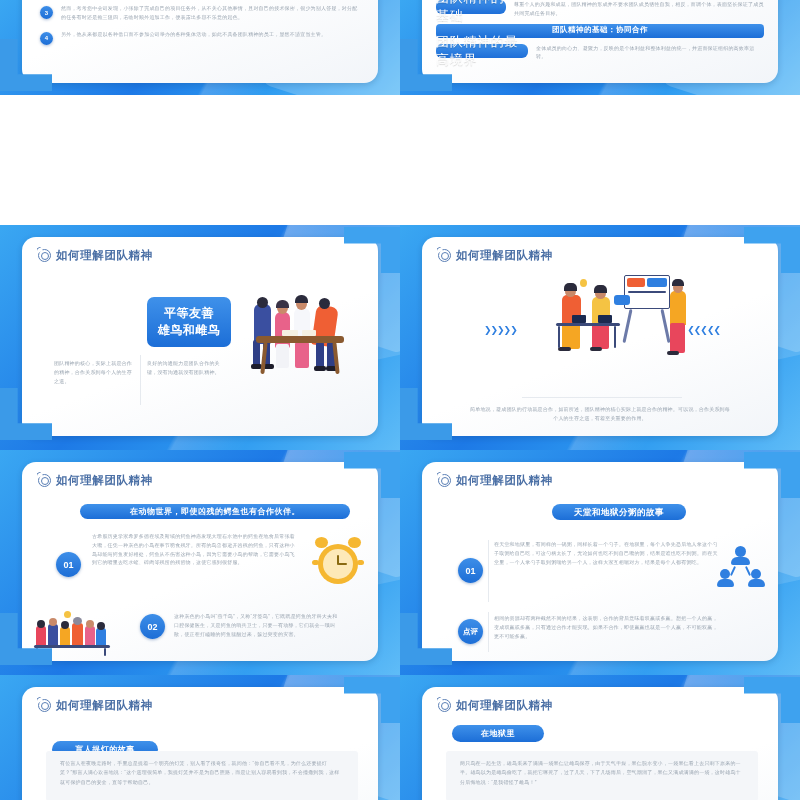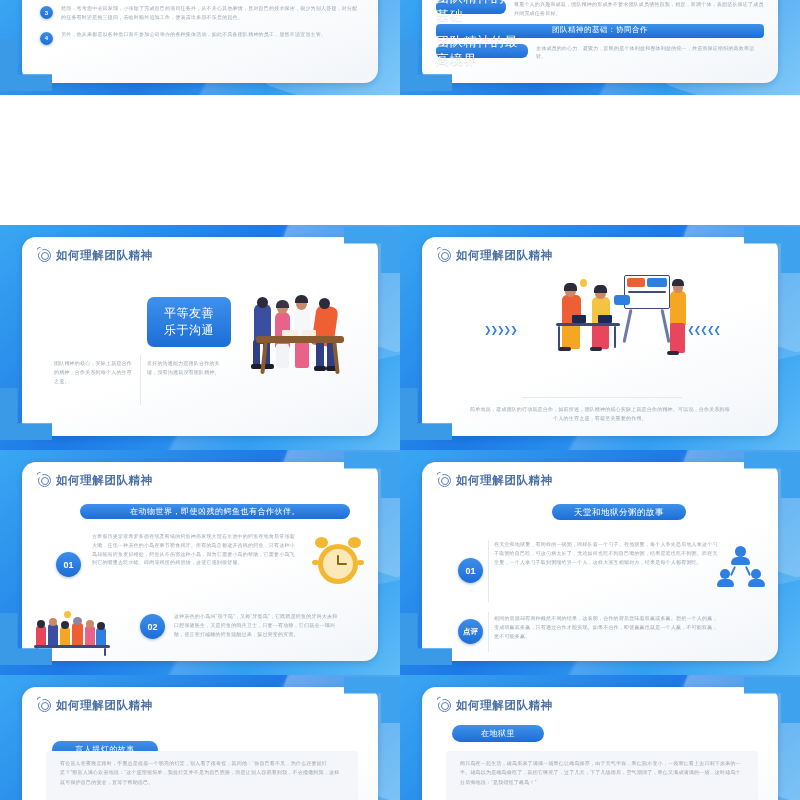--- a/index.html
+++ b/index.html
@@ -102,21 +102,21 @@
     background: linear-gradient(180deg,#3d8fe8,#1f6fd8);
     color:#fff; border-radius:20px;
     display:flex; align-items:center; justify-content:center;
     font-size:13px; font-weight:normal; letter-spacing:.7px;
     text-shadow:0 1px 1px rgba(0,0,0,.18);
   }
   .bluebox {
     background: linear-gradient(180deg,#3f91ea,#1c6ed7);
     color:#fff; border-radius:7px;
     display:flex;align-items:center;justify-content:center;
-    text-align:center; font-weight:normal;
+    text-align:center; font-weight:bold;
     line-height:1.45; letter-spacing:.5px;
   }
   .btxt { font-size:5px; color:#9aa5b1; line-height:1.75; letter-spacing:.2px; }
   .divline{ position:absolute; background:#e6eaef; }
   .numcir {
     border-radius:50%;
     background:linear-gradient(180deg,#3d8ee8,#1d6ed6);
     color:#fff; display:flex;align-items:center;justify-content:center;
     font-weight:bold; flex:none;
     box-shadow:0 1px 3px rgba(20,70,140,.35);
@@ -174,21 +174,21 @@
     <div class="bg-a"></div>
     <div class="wedge"></div>
     <div class="wedge2"></div>
     <div class="card">
       <div class="s-head">
         <span class="s-logo"></span>
         <span class="s-title">如何理解团队精神</span>
       </div>
 
       <div class="bluebox" style="position:absolute;left:125px;top:60px;width:84px;height:50px;font-size:12px;white-space:pre-line;">平等友善
-乐于沟通</div>
+雄鸟和雌鸟</div>
       <div class="btxt" style="position:absolute;left:32px;top:122px;width:80px;">团队精神的核心，实际上就是合作的精神，合作关系到每个人的生存之道。</div>
       <div class="btxt" style="position:absolute;left:125px;top:122px;width:80px;">良好的沟通能力是团队合作的关键，没有沟通就没有团队精神。</div>
       <div class="divline" style="left:118px;top:118px;width:1px;height:50px;"></div>
 
       <div class="illus" style="left:226px;top:55px;width:110px;height:95px;">
         <div class="figure" style="left:6px;top:12px;width:17px;height:40px;background:#3a4fa0;border-radius:6px 6px 2px 2px;"></div>
         <div class="figure" style="left:9px;top:5px;width:11px;height:11px;background:#2b2b3c;border-radius:50%;"></div>
         <div class="figure" style="left:5px;top:48px;width:7px;height:26px;background:#2f3f86;"></div>
         <div class="figure" style="left:15px;top:48px;width:7px;height:26px;background:#2f3f86;"></div>
         <div class="figure" style="left:3px;top:72px;width:11px;height:5px;background:#1d1d2b;border-radius:2px;"></div>

